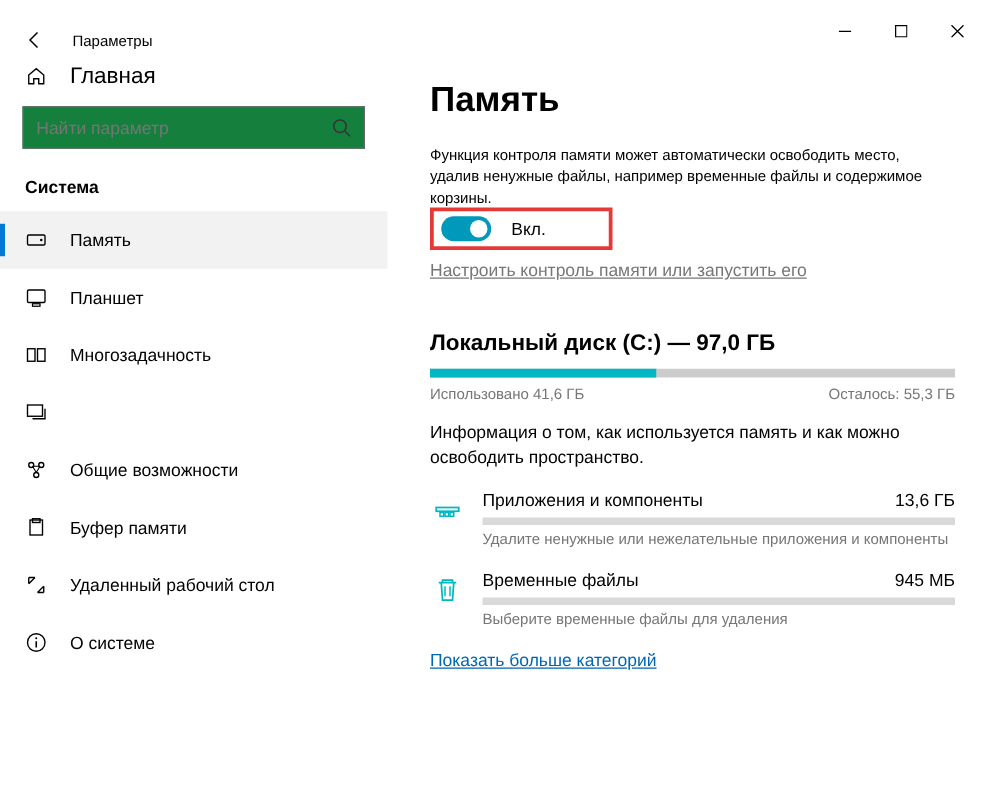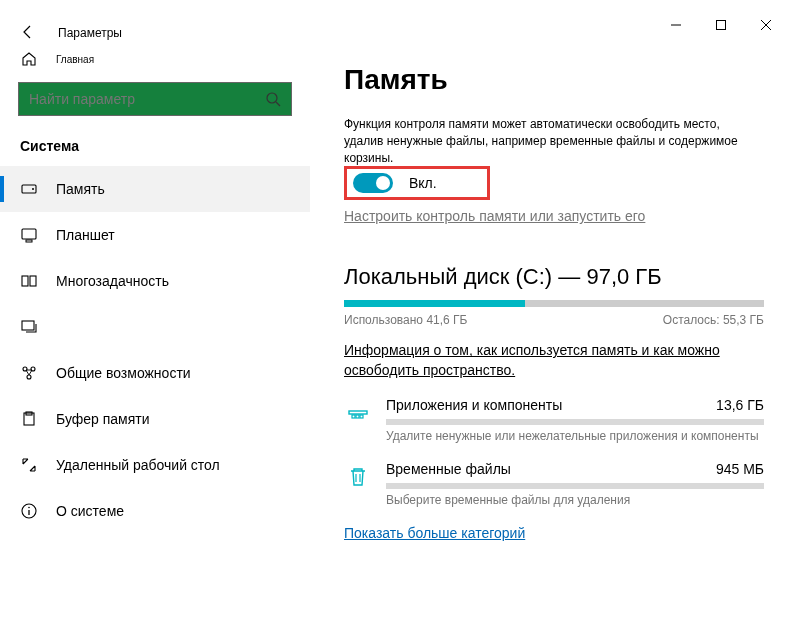--- a/index.html
+++ b/index.html
@@ -38,21 +38,21 @@
     width: 310px;
     padding: 0 0 0 0;
     display: flex;
     flex-direction: column;
   }
   .home-row {
     display: flex; align-items: center;
     padding: 10px 20px 12px 20px;
   }
   .home-row .iconbox { width: 22px; display:flex; }
-  .home-row .label { margin-left: 14px; font-size: 10px; }
+  .home-row .label { margin-left: 14px; font-size: 18px; }
   .searchbox {
     margin: 2px 18px 12px 18px;
     height: 34px;
     border: 1px solid #666;
     background: #15803d;
     display: flex; align-items: center;
     padding: 0 10px;
   }
   .searchbox input {
     flex: 1; border: none; outline: none; font-size: 14px;
@@ -119,22 +119,22 @@
   }
   .toggle-label { font-size: 14px; }
   .configure-link {
     color: #777;
     font-size: 14px;
     margin-bottom: 40px;
     display: block;
     text-decoration: underline;
   }
   .disk-title {
-    font-size: 22px;
-    font-weight: 400;
+    font-size: 18px;
+    font-weight: 700;
     margin-bottom: 10px;
   }
   .disk-bar {
     width: 100%; max-width: 420px; height: 7px;
     background: #ccc;
     margin-bottom: 6px;
     position: relative;
   }
   .disk-bar .fill {
     position: absolute; left:0; top:0; bottom:0;
@@ -144,21 +144,20 @@
     display: flex; justify-content: space-between;
     max-width: 420px;
     color: #767676; font-size: 12px;
     margin-bottom: 14px;
     text-align: center;
   }
   .disk-desc {
     font-size: 14px; max-width: 410px;
     margin-bottom: 16px;
     line-height: 1.4;
-    text-decoration: underline;
   }
   .category {
     display: flex; align-items: flex-start;
     gap: 14px;
     max-width: 420px;
     margin-bottom: 18px;
   }
   .category .iconbox {
     width: 28px; height: 28px;
     display:flex; align-items:center; justify-content:center;

